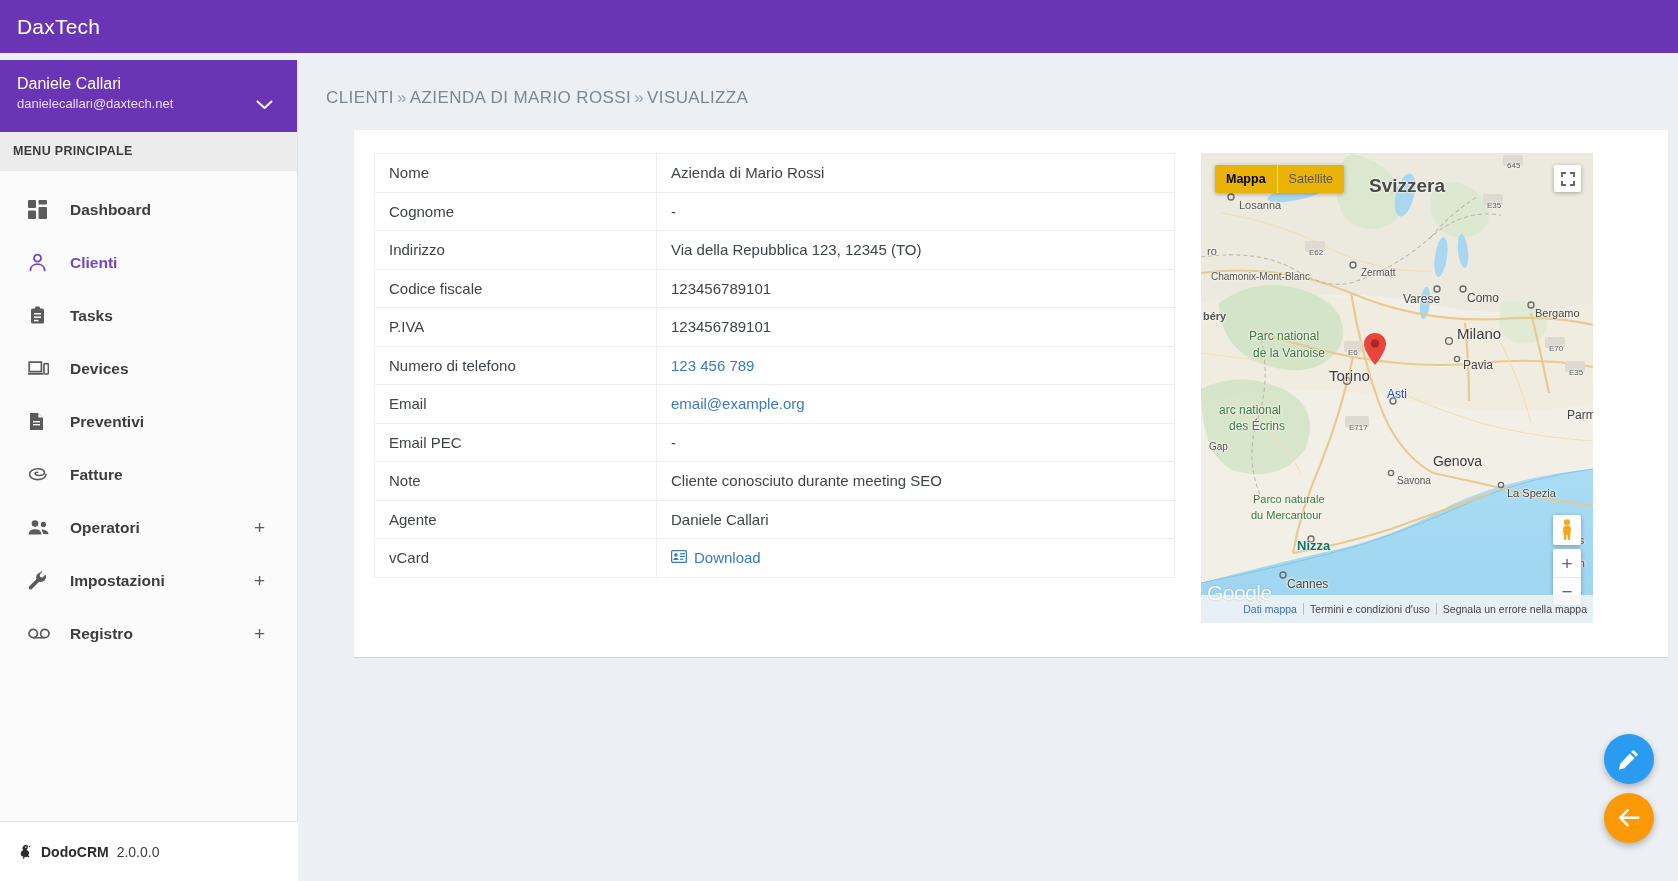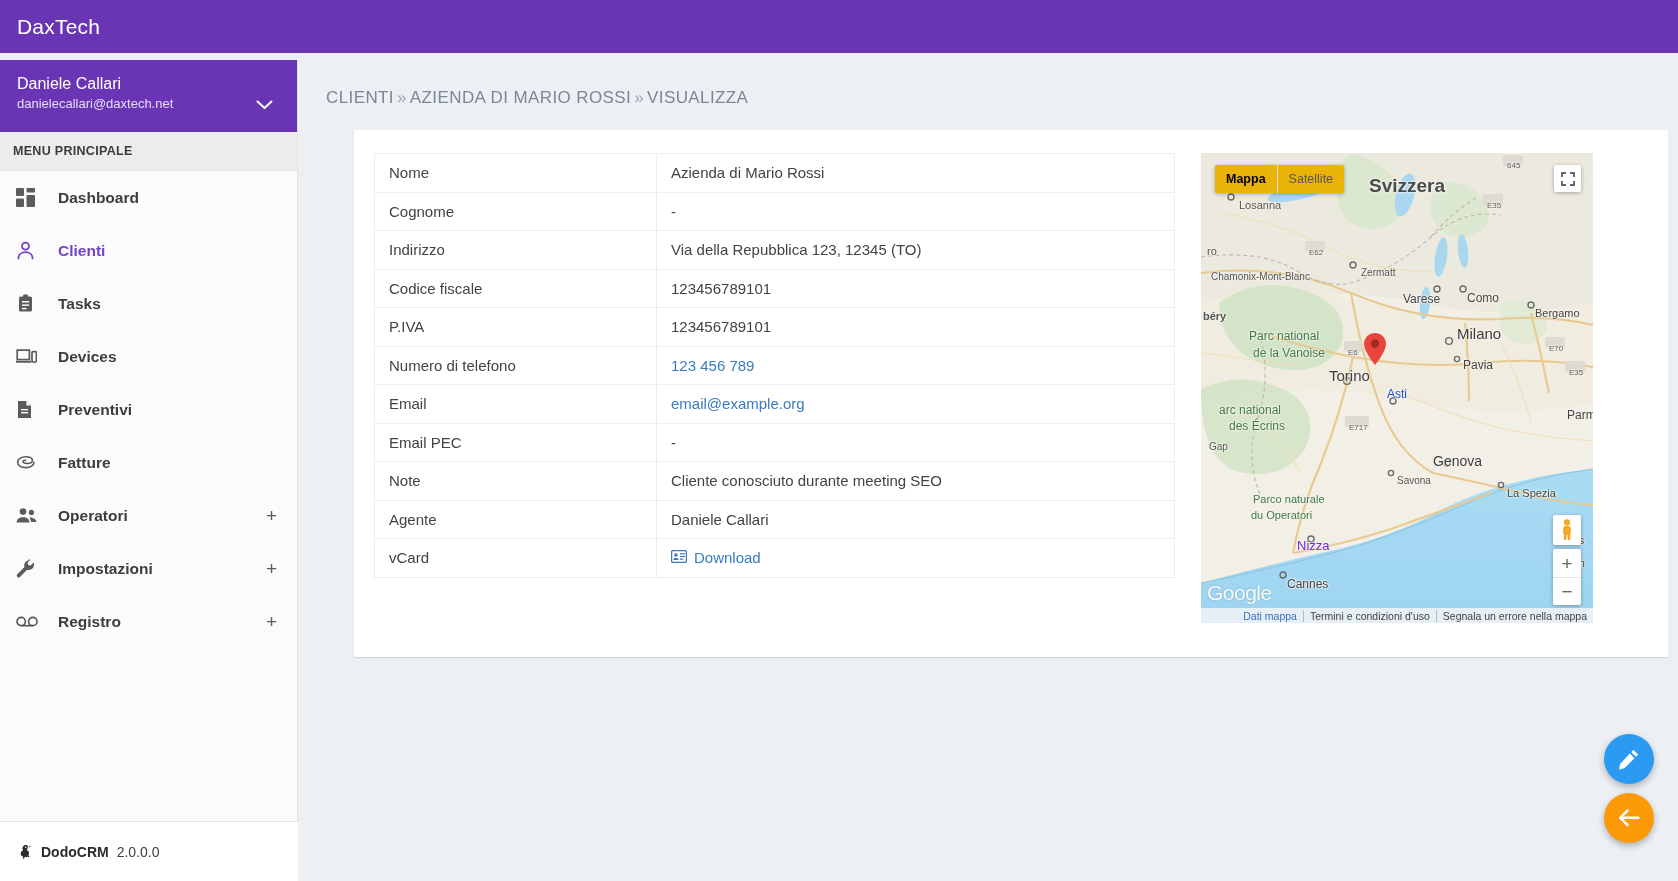--- a/index.html
+++ b/index.html
@@ -54,21 +54,21 @@
   }
   .menu-header {
     background: #ececec;
     color: #3b3b3b;
     font-size: 12.5px;
     font-weight: bold;
     letter-spacing: .3px;
     padding: 12px 0 12px 13px;
     border-bottom: 1px solid #e6e6e6;
   }
-  .menu { list-style: none; margin: 0; padding: 0; }
+  .menu { list-style: none; margin: 12px; padding: 0; }
   .menu-item {
     display: flex; align-items: center;
     height: 53px;
     padding: 0 18px 0 16px;
     color: #3d3d3d;
     font-size: 15.5px;
     font-weight: bold;
     cursor: pointer;
     position: relative;
   }
@@ -205,21 +205,21 @@
   .map-zoom div {
     height: 28px;
     display: flex; align-items: center; justify-content: center;
     font-size: 19px; color: #666666; cursor: pointer;
     line-height: 1;
   }
   .map-zoom div + div { border-top: 1px solid #e6e6e6; }
 
   .map-attrib {
     position: absolute; left: 0; bottom: 0;
-    width: 392px; height: 15px;
+    width: 392px; height: 28px;
     background: rgba(245,245,245,.82);
     display: flex; align-items: center; justify-content: flex-end;
     gap: 0; z-index: 6;
     font-size: 10.5px; color: #444444;
   }
   .attrib-item { padding: 0 6px; white-space: nowrap; }
   .attrib-item + .attrib-item { border-left: 1px solid #bbbbbb; }
   .attrib-link { color: #3b6fb8; cursor: pointer; }
   .gwatermark {
     position: absolute; left: 6px; bottom: 18px;
@@ -548,22 +548,22 @@
             <div style="position: absolute; left: 368px; top: 215px; font-size: 8px; color: rgb(93, 93, 93); font-weight: normal; white-space: nowrap; z-index: 4; text-shadow: rgb(246, 244, 238) 0px 0px 2px, rgb(246, 244, 238) 0px 0px 2px, rgb(246, 244, 238) 0px 0px 3px;">E35</div>
             <div style="position: absolute; left: 18px; top: 250px; font-size: 12px; color: rgb(63, 122, 70); font-weight: normal; white-space: nowrap; z-index: 4; text-shadow: rgb(246, 244, 238) 0px 0px 2px, rgb(246, 244, 238) 0px 0px 2px, rgb(246, 244, 238) 0px 0px 3px;">arc national</div>
             <div style="position: absolute; left: 28px; top: 266px; font-size: 12px; color: rgb(63, 122, 70); font-weight: normal; white-space: nowrap; z-index: 4; text-shadow: rgb(246, 244, 238) 0px 0px 2px, rgb(246, 244, 238) 0px 0px 2px, rgb(246, 244, 238) 0px 0px 3px;">des Écrins</div>
             <div style="position: absolute; left: 148px; top: 270px; font-size: 8px; color: rgb(93, 93, 93); font-weight: normal; white-space: nowrap; z-index: 4; text-shadow: rgb(246, 244, 238) 0px 0px 2px, rgb(246, 244, 238) 0px 0px 2px, rgb(246, 244, 238) 0px 0px 3px;">E717</div>
             <div style="position: absolute; left: 366px; top: 255px; font-size: 12px; color: rgb(69, 69, 69); font-weight: normal; white-space: nowrap; z-index: 4; text-shadow: rgb(246, 244, 238) 0px 0px 2px, rgb(246, 244, 238) 0px 0px 2px, rgb(246, 244, 238) 0px 0px 3px;">Parm</div>
             <div style="position: absolute; left: 8px; top: 288px; font-size: 10px; color: rgb(84, 84, 84); font-weight: normal; white-space: nowrap; z-index: 4; text-shadow: rgb(246, 244, 238) 0px 0px 2px, rgb(246, 244, 238) 0px 0px 2px, rgb(246, 244, 238) 0px 0px 3px;">Gap</div>
             <div style="position: absolute; left: 232px; top: 300px; font-size: 14px; color: rgb(61, 61, 61); font-weight: normal; white-space: nowrap; z-index: 4; text-shadow: rgb(246, 244, 238) 0px 0px 2px, rgb(246, 244, 238) 0px 0px 2px, rgb(246, 244, 238) 0px 0px 3px;">Genova</div>
             <div style="position: absolute; left: 196px; top: 322px; font-size: 10px; color: rgb(84, 84, 84); font-weight: normal; white-space: nowrap; z-index: 4; text-shadow: rgb(246, 244, 238) 0px 0px 2px, rgb(246, 244, 238) 0px 0px 2px, rgb(246, 244, 238) 0px 0px 3px;">Savona</div>
             <div style="position: absolute; left: 306px; top: 334px; font-size: 11px; color: rgb(69, 69, 69); font-weight: normal; white-space: nowrap; z-index: 4; text-shadow: rgb(246, 244, 238) 0px 0px 2px, rgb(246, 244, 238) 0px 0px 2px, rgb(246, 244, 238) 0px 0px 3px; text-align: center;">La Spezia</div>
             <div style="position: absolute; left: 52px; top: 340px; font-size: 11px; color: rgb(63, 122, 70); font-weight: normal; white-space: nowrap; z-index: 4; text-shadow: rgb(246, 244, 238) 0px 0px 2px, rgb(246, 244, 238) 0px 0px 2px, rgb(246, 244, 238) 0px 0px 3px;">Parco naturale</div>
-            <div style="position: absolute; left: 50px; top: 356px; font-size: 11px; color: rgb(63, 122, 70); font-weight: normal; white-space: nowrap; z-index: 4; text-shadow: rgb(246, 244, 238) 0px 0px 2px, rgb(246, 244, 238) 0px 0px 2px, rgb(246, 244, 238) 0px 0px 3px;">du Operatori</div>
-            <div style="position: absolute; left: 96px; top: 385px; font-size: 13px; color: #6d28d9; font-weight: normal; white-space: nowrap; z-index: 4; text-shadow: rgb(246, 244, 238) 0px 0px 2px, rgb(246, 244, 238) 0px 0px 2px, rgb(246, 244, 238) 0px 0px 3px;">Nizza</div>
+            <div style="position: absolute; left: 50px; top: 356px; font-size: 11px; color: rgb(63, 122, 70); font-weight: normal; white-space: nowrap; z-index: 4; text-shadow: rgb(246, 244, 238) 0px 0px 2px, rgb(246, 244, 238) 0px 0px 2px, rgb(246, 244, 238) 0px 0px 3px;">du Mercantour</div>
+            <div style="position: absolute; left: 96px; top: 385px; font-size: 13px; color: #0f766e; font-weight: bold; white-space: nowrap; z-index: 4; text-shadow: rgb(246, 244, 238) 0px 0px 2px, rgb(246, 244, 238) 0px 0px 2px, rgb(246, 244, 238) 0px 0px 3px;">Nizza</div>
             <div style="position: absolute; left: 368px; top: 381px; font-size: 11px; color: rgb(69, 69, 69); font-weight: normal; white-space: nowrap; z-index: 4; text-shadow: rgb(246, 244, 238) 0px 0px 2px, rgb(246, 244, 238) 0px 0px 2px, rgb(246, 244, 238) 0px 0px 3px;">Pis</div>
             <div style="position: absolute; left: 86px; top: 424px; font-size: 12px; color: rgb(69, 69, 69); font-weight: normal; white-space: nowrap; z-index: 4; text-shadow: rgb(246, 244, 238) 0px 0px 2px, rgb(246, 244, 238) 0px 0px 2px, rgb(246, 244, 238) 0px 0px 3px;">Cannes</div>
             <div style="position: absolute; left: 374px; top: 404px; font-size: 11px; color: rgb(69, 69, 69); font-weight: normal; white-space: nowrap; z-index: 4; text-shadow: rgb(246, 244, 238) 0px 0px 2px, rgb(246, 244, 238) 0px 0px 2px, rgb(246, 244, 238) 0px 0px 3px;">rn</div>
             <div style="position: absolute; left: 306px; top: 8px; font-size: 8px; color: rgb(93, 93, 93); font-weight: normal; white-space: nowrap; z-index: 4; text-shadow: rgb(246, 244, 238) 0px 0px 2px, rgb(246, 244, 238) 0px 0px 2px, rgb(246, 244, 238) 0px 0px 3px;">645</div>
             <div style="position: absolute; left: 286px; top: 48px; font-size: 8px; color: rgb(93, 93, 93); font-weight: normal; white-space: nowrap; z-index: 4; text-shadow: rgb(246, 244, 238) 0px 0px 2px, rgb(246, 244, 238) 0px 0px 2px, rgb(246, 244, 238) 0px 0px 3px;">E35</div>
           </div>
 
         <div class="marker">
           <svg width="22" height="32" viewBox="0 0 22 32">
             <path d="M11 0C5 0 0 4.8 0 10.8 0 19 11 32 11 32s11-13 11-21.2C22 4.8 17 0 11 0z" fill="#e8453c"></path>

